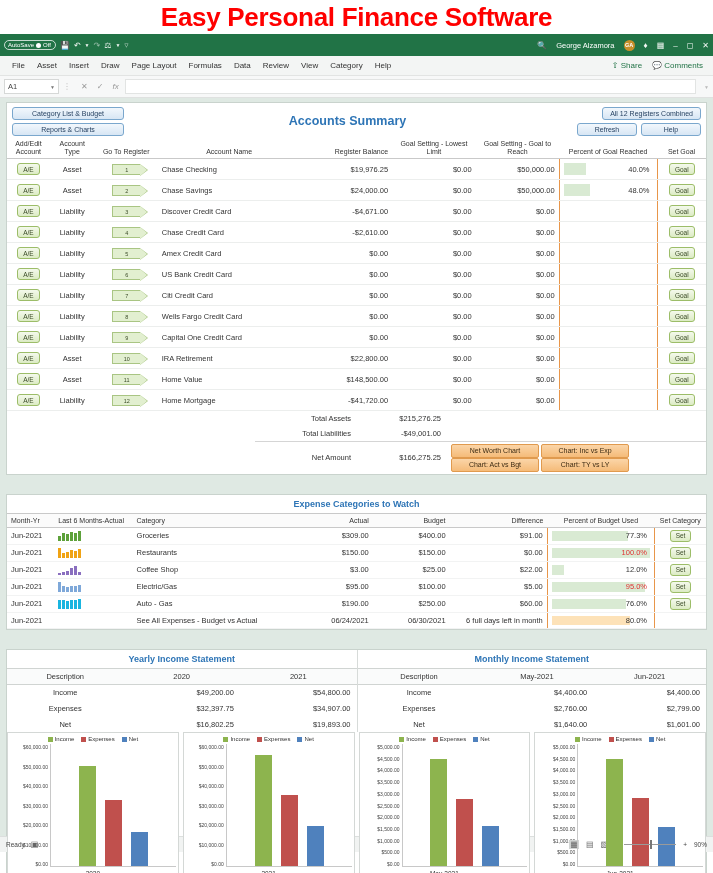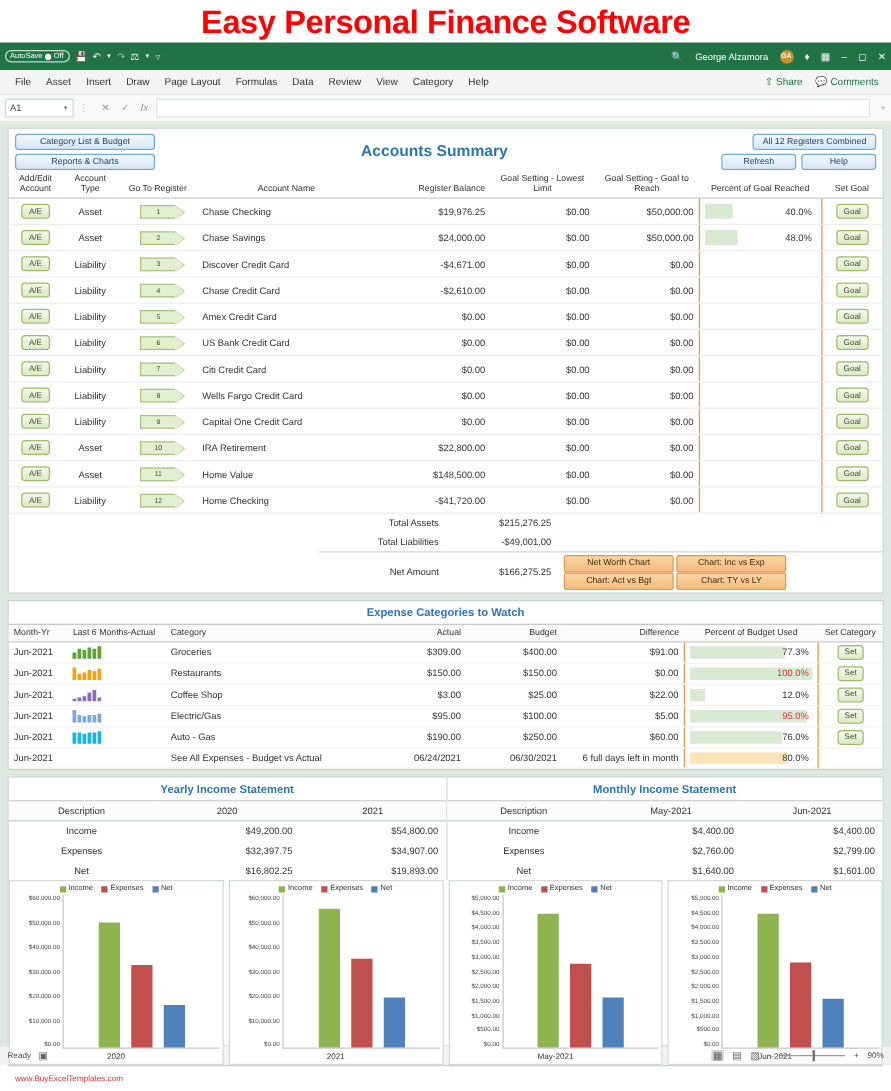--- a/index.html
+++ b/index.html
@@ -69,21 +69,21 @@
   .fb-sep { color: #bbb; margin: 0 4px; font-size: 8px; }
   .fb-icons { display: flex; gap: 9px; color: #9a9a9a; padding: 0 6px; font-size: 8px; }
   .fb-input {
     flex: 1; height: 15px; background: #fff; border: 1px solid #e2e4e3;
     margin-right: 4px;
   }
 
   
   .sheet { background: #dfe9e3; padding: 4px 6px 0 6px; height: 738px; }
   .panel {
-    background: #ffffff; border: 1px solid #c9d3cd; margin-bottom: 5px;
+    background: #ffffff; border: 1px solid #c9d3cd; margin-bottom: 19px;
   }
 
   
   .acct-top { display: flex; align-items: flex-start; padding: 4px 5px 2px 5px; }
   .btn-blue {
     background: linear-gradient(#f2f7fc,#d7e6f4);
     border: 1px solid #7aa7cd; border-radius: 3px; color: #1f3b5c;
     font-size: 7px; padding: 2px 7px; display: inline-block; white-space: nowrap;
     text-align: center;
   }
@@ -477,21 +477,21 @@
                 <div class="bar-fill" style="width:0%"></div>
                 <span class="bar-label"></span>
               </div>
             </td>
             <td class="c"><span class="btn-goal">Goal</span></td>
           </tr>
           <tr>
             <td class="c"><span class="btn-ae">A/E</span></td>
             <td class="c">Liability</td>
             <td class="c"><span class="arrow-tag"><span class="arrow-num">12</span></span></td>
-            <td class="l">Home Checking</td>
+            <td class="l">Home Mortgage</td>
             <td class="r">-$41,720.00</td>
             <td class="r">$0.00</td>
             <td class="r">$0.00</td>
             <td class="goalcol goal-last">
               <div class="bar-wrap">
                 <div class="bar-fill" style="width:0%"></div>
                 <span class="bar-label"></span>
               </div>
             </td>
             <td class="c"><span class="btn-goal">Goal</span></td>

